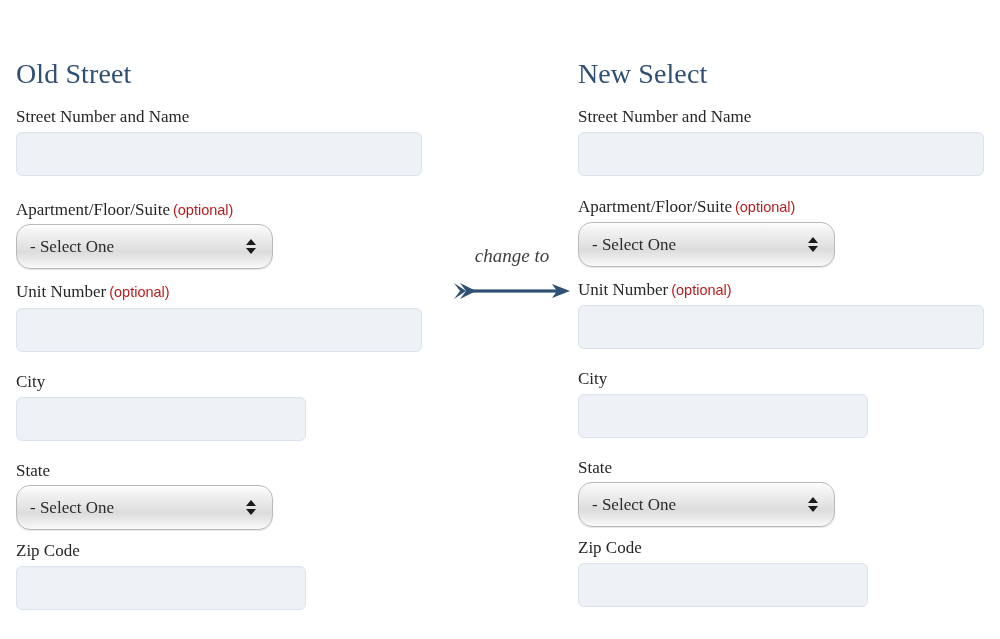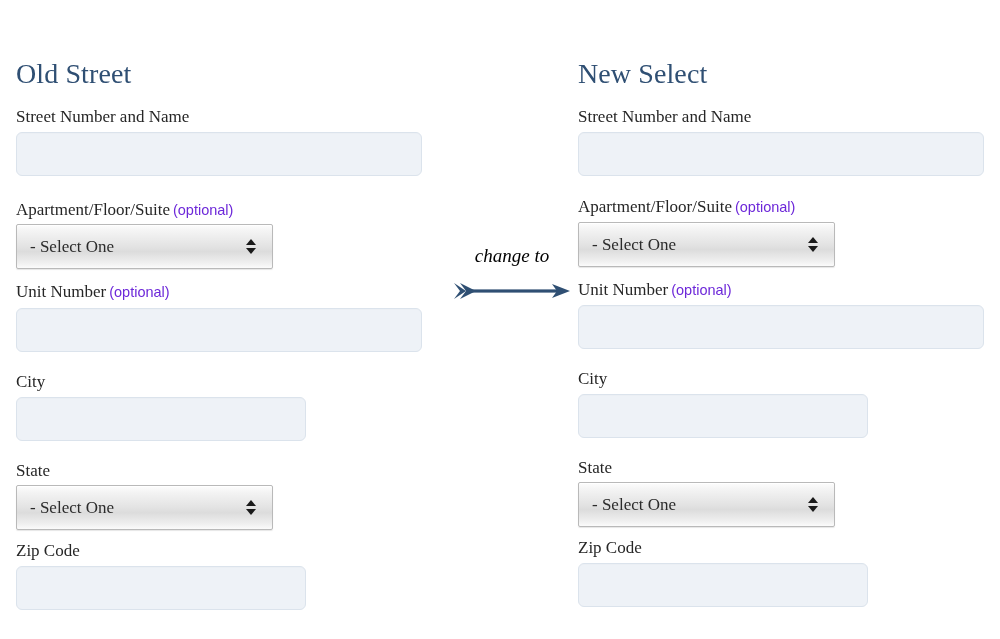--- a/index.html
+++ b/index.html
@@ -47,21 +47,21 @@
     font-family: "Liberation Serif", "DejaVu Serif", serif;
     font-size: 17px;
     font-weight: 400;
     color: #262626;
     white-space: nowrap;
     line-height: 1;
   }
   .optional {
     font-family: "Liberation Sans", "DejaVu Sans", sans-serif;
     font-size: 14.5px;
-    color: #6d28d9;
+    color: #b91c1c;
     margin-left: 3px;
   }
 
   
   .text-input {
     position: absolute;
     box-sizing: border-box;
     background: #eef2f7;
     border: 1px solid #dbe3ec;
     border-radius: 6px;
@@ -71,21 +71,21 @@
     font-size: 16px;
     color: #333333;
     outline: none;
   }
 
   
   .select-box {
     position: absolute;
     box-sizing: border-box;
     border: 1px solid #b9b9b9;
-    border-radius: 2px;
+    border-radius: 14px;
     background: linear-gradient(to bottom,
                 #fdfdfd 0%,
                 #f4f4f4 14%,
                 #e3e3e3 50%,
                 #dcdcdc 62%,
                 #efefef 88%,
                 #fbfbfb 100%);
     box-shadow: 0 1px 1px rgba(0,0,0,0.10),
                 0 1px 0 rgba(255,255,255,0.85) inset;
     display: flex;
@@ -128,21 +128,21 @@
     position: absolute;
     left: 452px;
     top: 246px;
     width: 120px;
     text-align: center;
   }
   .change-label {
     font-family: "Liberation Serif", "DejaVu Serif", serif;
     font-style: italic;
     font-size: 19px;
-    color: #000000;
+    color: #404040;
     line-height: 1;
     white-space: nowrap;
   }
   .change-arrow {
     margin-top: 15px;
     display: block;
   }
 </style>
 </head>
 <body>

